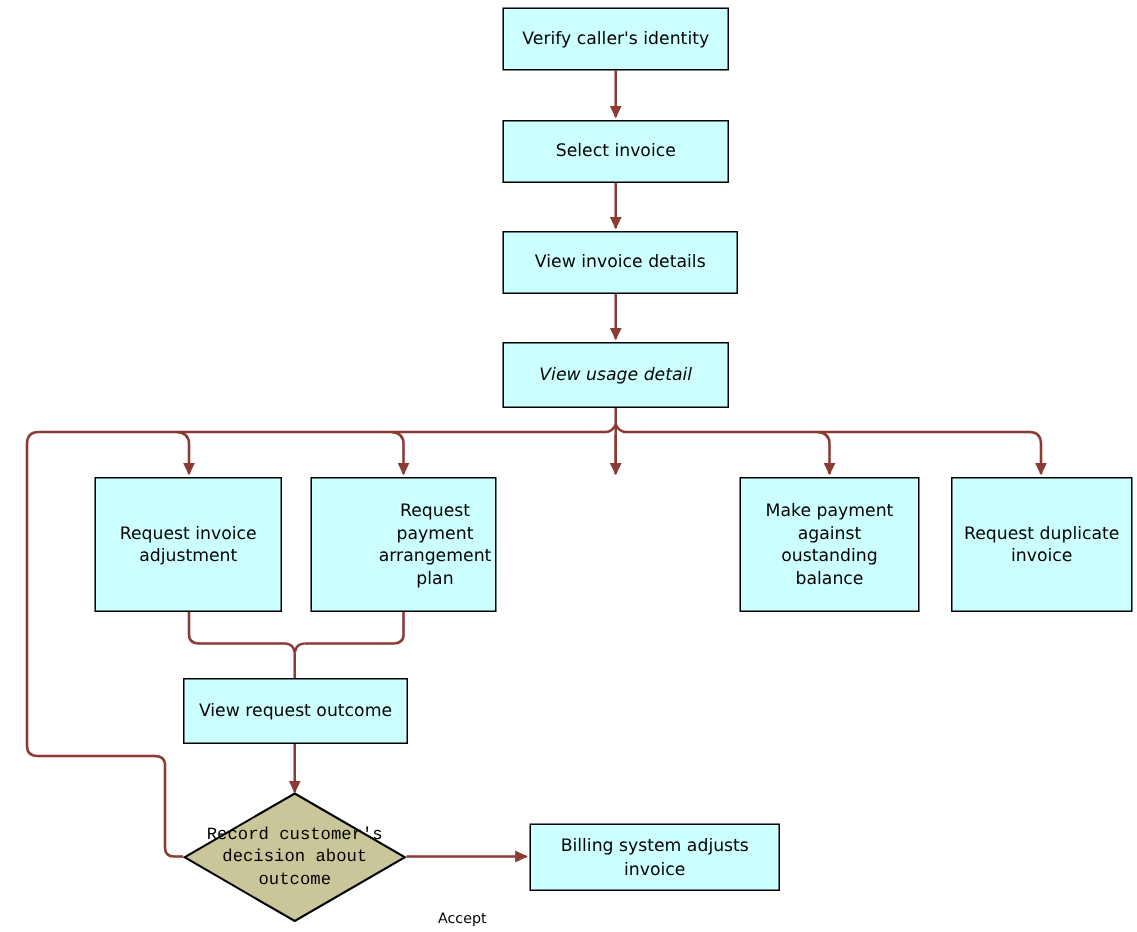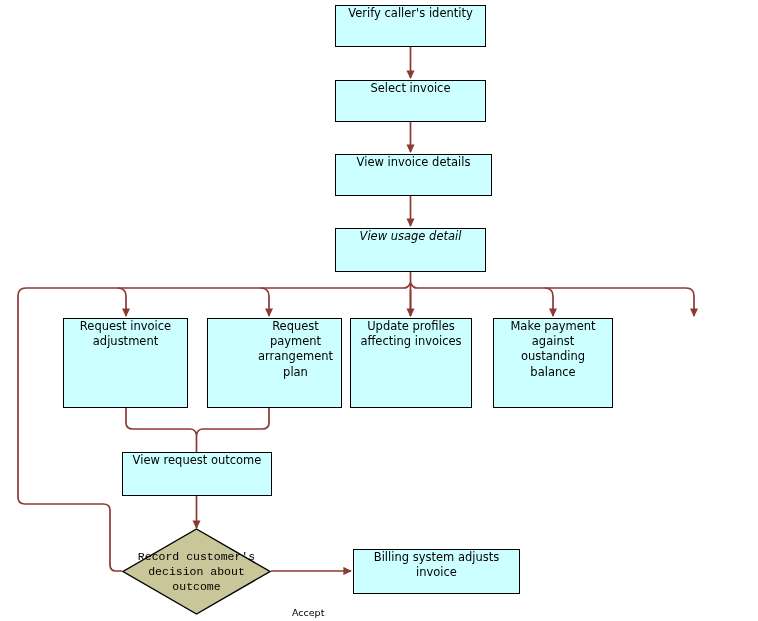--- a/index.html
+++ b/index.html
@@ -22,20 +22,21 @@
     top: 0;
     width: 758px;
     height: 621px;
   }
   .node {
     position: absolute;
     box-sizing: border-box;
     border: 1px solid #000000;
     background: #ccffff;
     display: flex;
+    align-items: center;
     justify-content: center;
     text-align: center;
     font-size: 11.5px;
     color: #000000;
     line-height: 1.32;
     z-index: 3;
   }
   .node span {
     display: block;
     padding: 0 5px;
@@ -132,32 +133,32 @@
   </div>
 
   <div class="node" style="left:335px; top:228px; width:151px; height:44px;font-style:italic;">
     <span>View usage detail</span>
   </div>
 
   <div class="node" style="left:63px; top:318px; width:125px; height:90px;">
     <span>Request invoice adjustment</span>
   </div>
 
-  <div class="node" style="left:207px; top:318px; width:135px; height:90px;padding-left:42px;">
+  <div class="node" style="left:207px; top:318px; width:124px; height:90px;padding-left:42px;">
     <span>Request payment arrangement plan</span>
   </div>
 
-  <div class="node" style="left:350px; top:318px; width:122px; height:90px;">
-    <span>Update profiles affecting invoices</span>
-  </div>
 
   <div class="node" style="left:493px; top:318px; width:120px; height:90px;">
     <span>Make payment against oustanding balance</span>
   </div>
 
+  <div class="node" style="left:634px; top:318px; width:121px; height:90px;">
+    <span>Request duplicate invoice</span>
+  </div>
 
   <div class="node" style="left:122px; top:452px; width:150px; height:44px;">
     <span>View request outcome</span>
   </div>
 
   <div class="diamond-wrap" style="left:122px; top:528px; width:149px; height:87px;">
     <svg width="149" height="87" viewBox="0 0 149 87" aria-hidden="true">
       <polygon points="74.5,1 148,43.5 74.5,86 1,43.5" fill="#c9c69a" stroke="#000000" stroke-width="1.4"></polygon>
     </svg>
     <div class="diamond-label">Record customer's decision about outcome</div>

